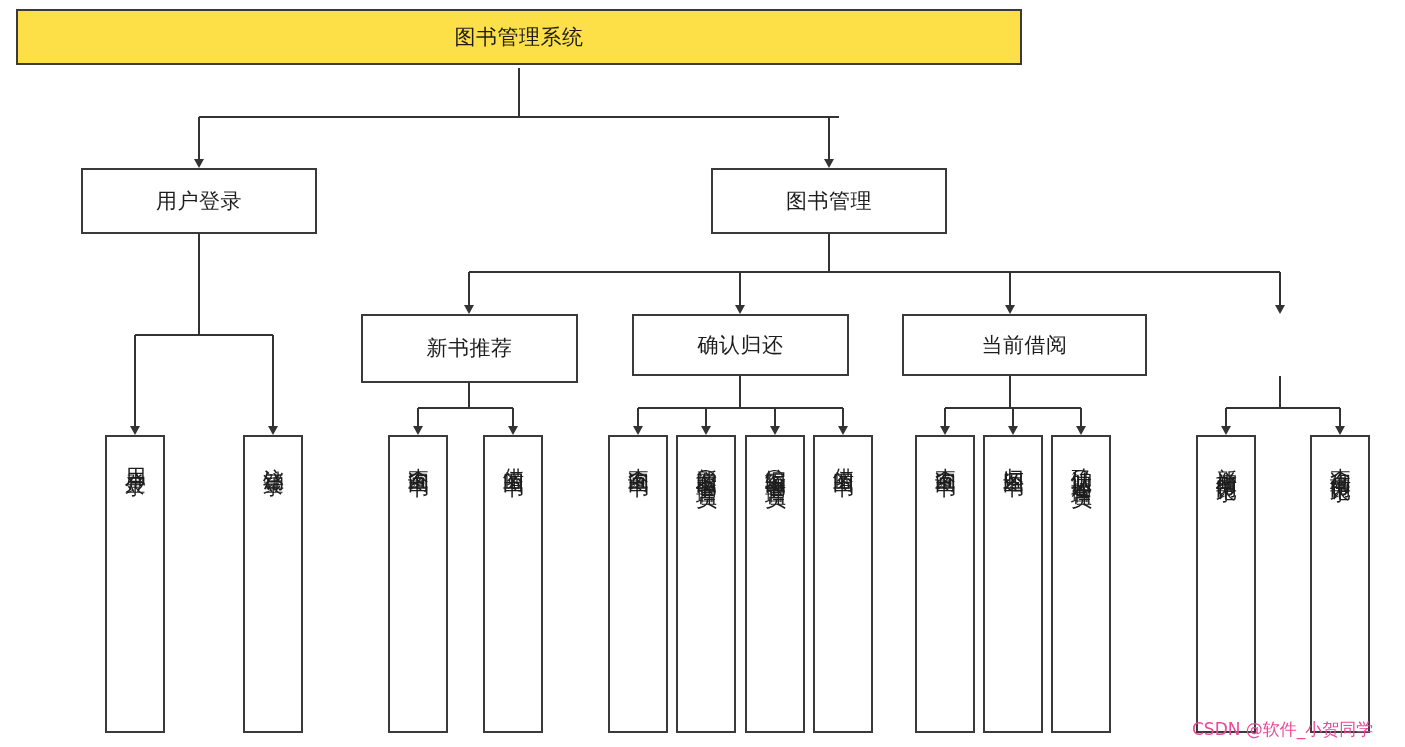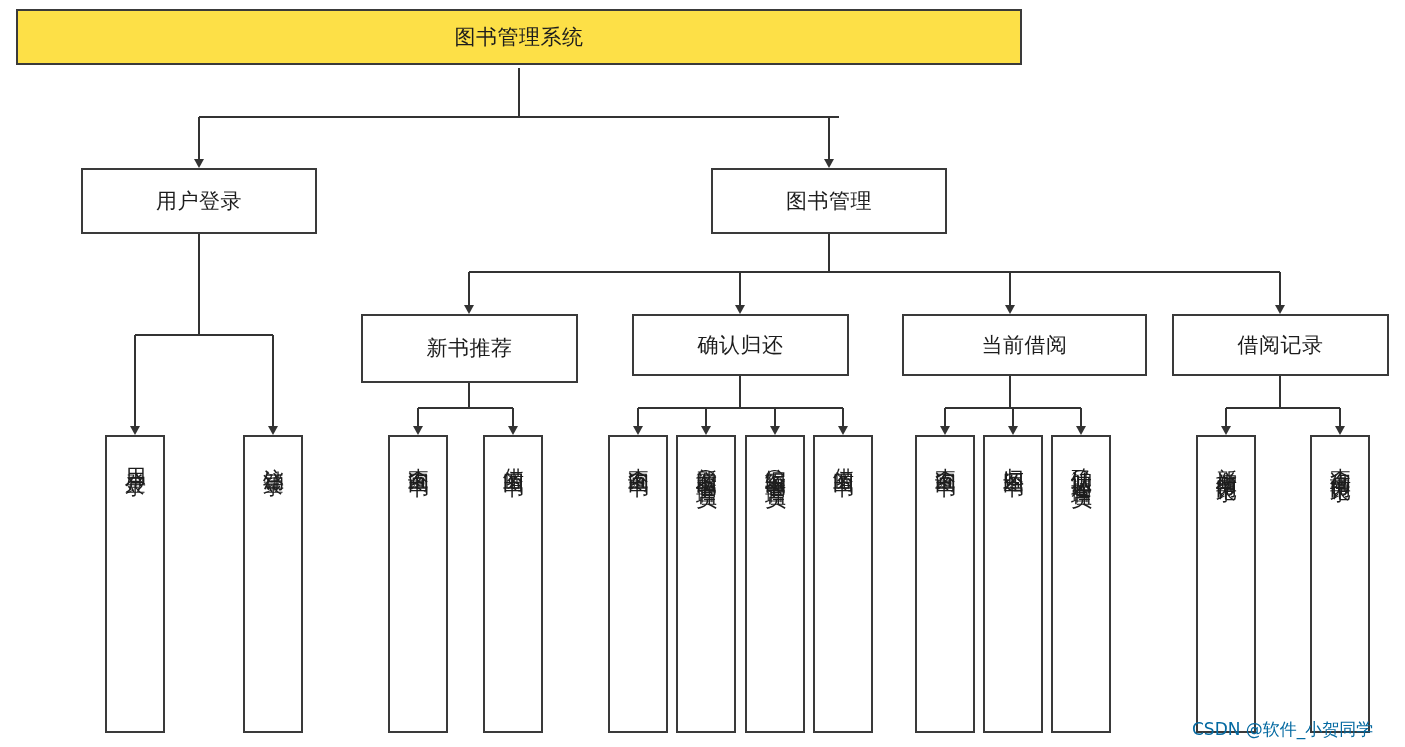--- a/index.html
+++ b/index.html
@@ -134,23 +134,20 @@
 
   <div class="node" style="left: 361px; top: 314px; width: 217px; height: 69px; border-color: rgb(58, 58, 58); background: rgb(255, 255, 255);">
     <span class="node-label" style="color: rgb(29, 29, 29);">新书推荐</span>
   </div>
   <div class="node" style="left: 632px; top: 314px; width: 217px; height: 62px; border-color: rgb(58, 58, 58); background: rgb(255, 255, 255);">
     <span class="node-label" style="color: rgb(29, 29, 29);">确认归还</span>
   </div>
   <div class="node" style="left: 902px; top: 314px; width: 245px; height: 62px; border-color: rgb(58, 58, 58); background: rgb(255, 255, 255);">
     <span class="node-label" style="color: rgb(29, 29, 29);">当前借阅</span>
   </div>
-  <div class="node" style="left: 1172px; top: 314px; width: 217px; height: 62px; border-color: rgb(58, 58, 58); background: rgb(255, 255, 255);">
-    <span class="node-label" style="color: rgb(29, 29, 29);">借阅记录</span>
-  </div>
 
   <div class="node vertical" style="left: 105px; top: 435px; width: 60px; height: 298px; border-color: rgb(58, 58, 58); background: rgb(255, 255, 255);">
     <span class="node-label" style="color: rgb(29, 29, 29);">用户登录</span>
   </div>
   <div class="node vertical" style="left: 243px; top: 435px; width: 60px; height: 298px; border-color: rgb(58, 58, 58); background: rgb(255, 255, 255);">
     <span class="node-label" style="color: rgb(29, 29, 29);">注销登录</span>
   </div>
   <div class="node vertical" style="left: 388px; top: 435px; width: 60px; height: 298px; border-color: rgb(58, 58, 58); background: rgb(255, 255, 255);">
     <span class="node-label" style="color: rgb(29, 29, 29);">查询图书</span>
   </div>
@@ -178,15 +175,15 @@
   <div class="node vertical" style="left: 1051px; top: 435px; width: 60px; height: 298px; border-color: rgb(58, 58, 58); background: rgb(255, 255, 255);">
     <span class="node-label" style="color: rgb(29, 29, 29);">确认归还（管理员）</span>
   </div>
   <div class="node vertical" style="left: 1196px; top: 435px; width: 60px; height: 298px; border-color: rgb(58, 58, 58); background: rgb(255, 255, 255);">
     <span class="node-label" style="color: rgb(29, 29, 29);">新增借阅记录</span>
   </div>
   <div class="node vertical" style="left: 1310px; top: 435px; width: 60px; height: 298px; border-color: rgb(58, 58, 58); background: rgb(255, 255, 255);">
     <span class="node-label" style="color: rgb(29, 29, 29);">查询借阅记录</span>
   </div>
 
-  <div class="watermark" style="left: 1192px; top: 718px; color: #0369a1;">CSDN @软件_小贺同学</div>
+  <div class="watermark" style="left: 1192px; top: 718px; color: #ec4899;">CSDN @软件_小贺同学</div>
 
 </div>
 
 </body></html>

